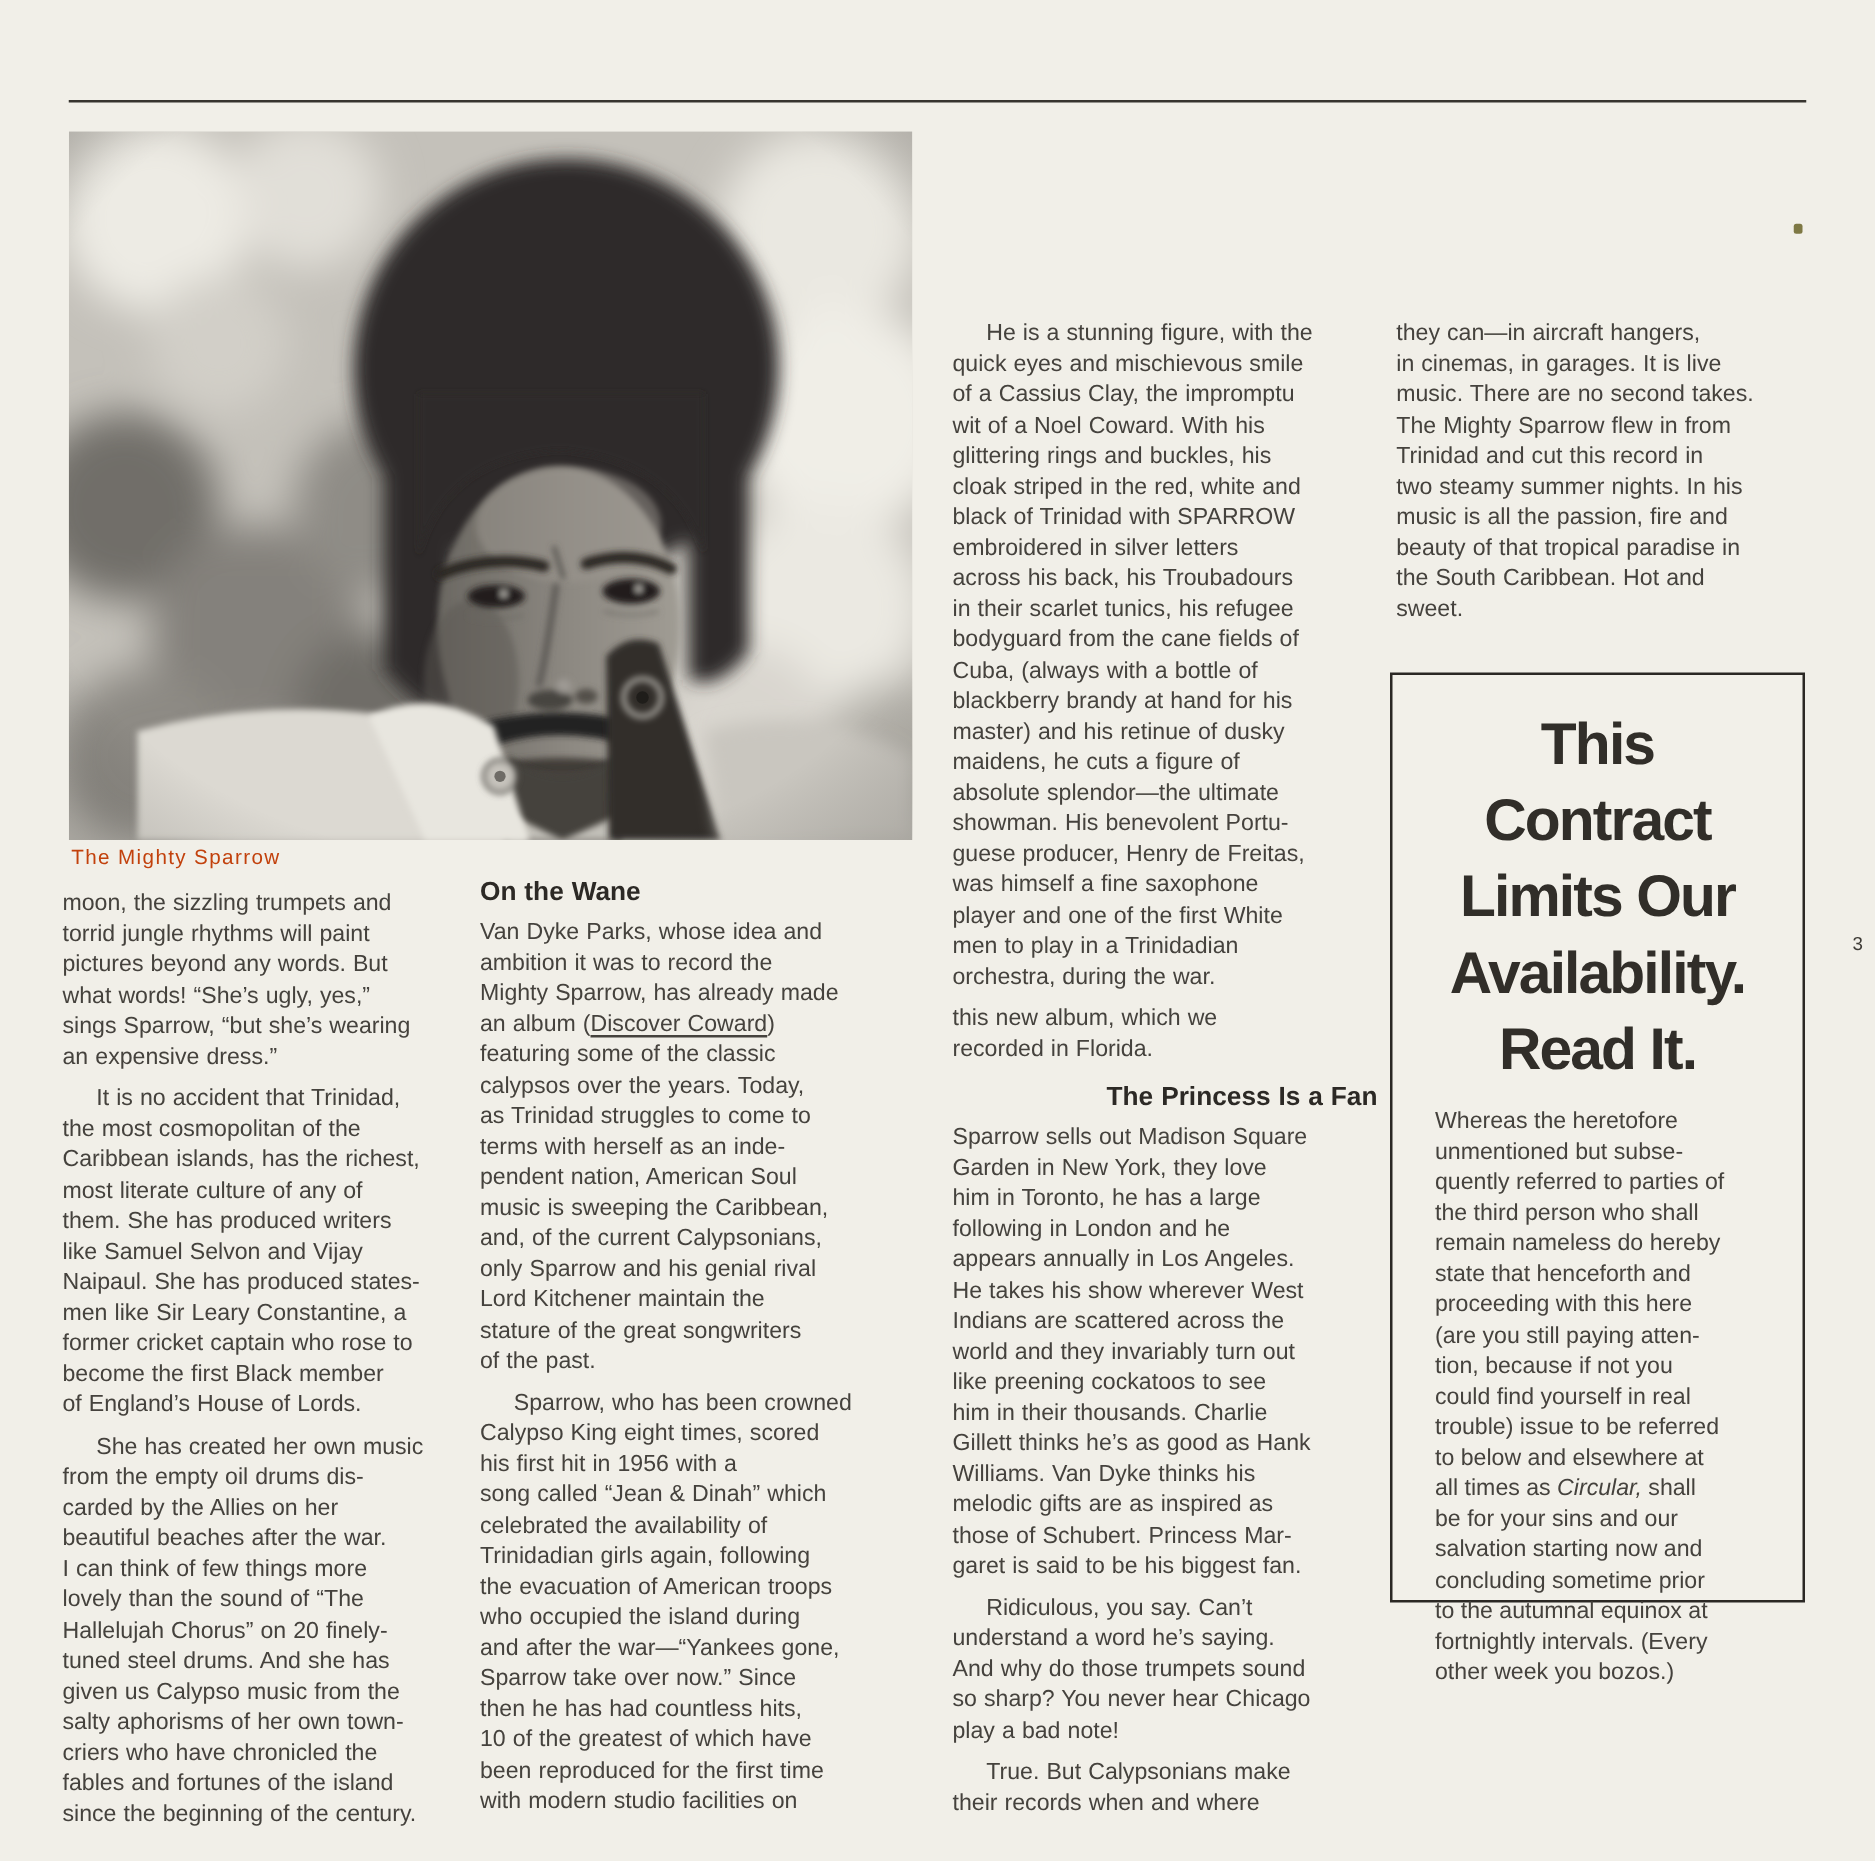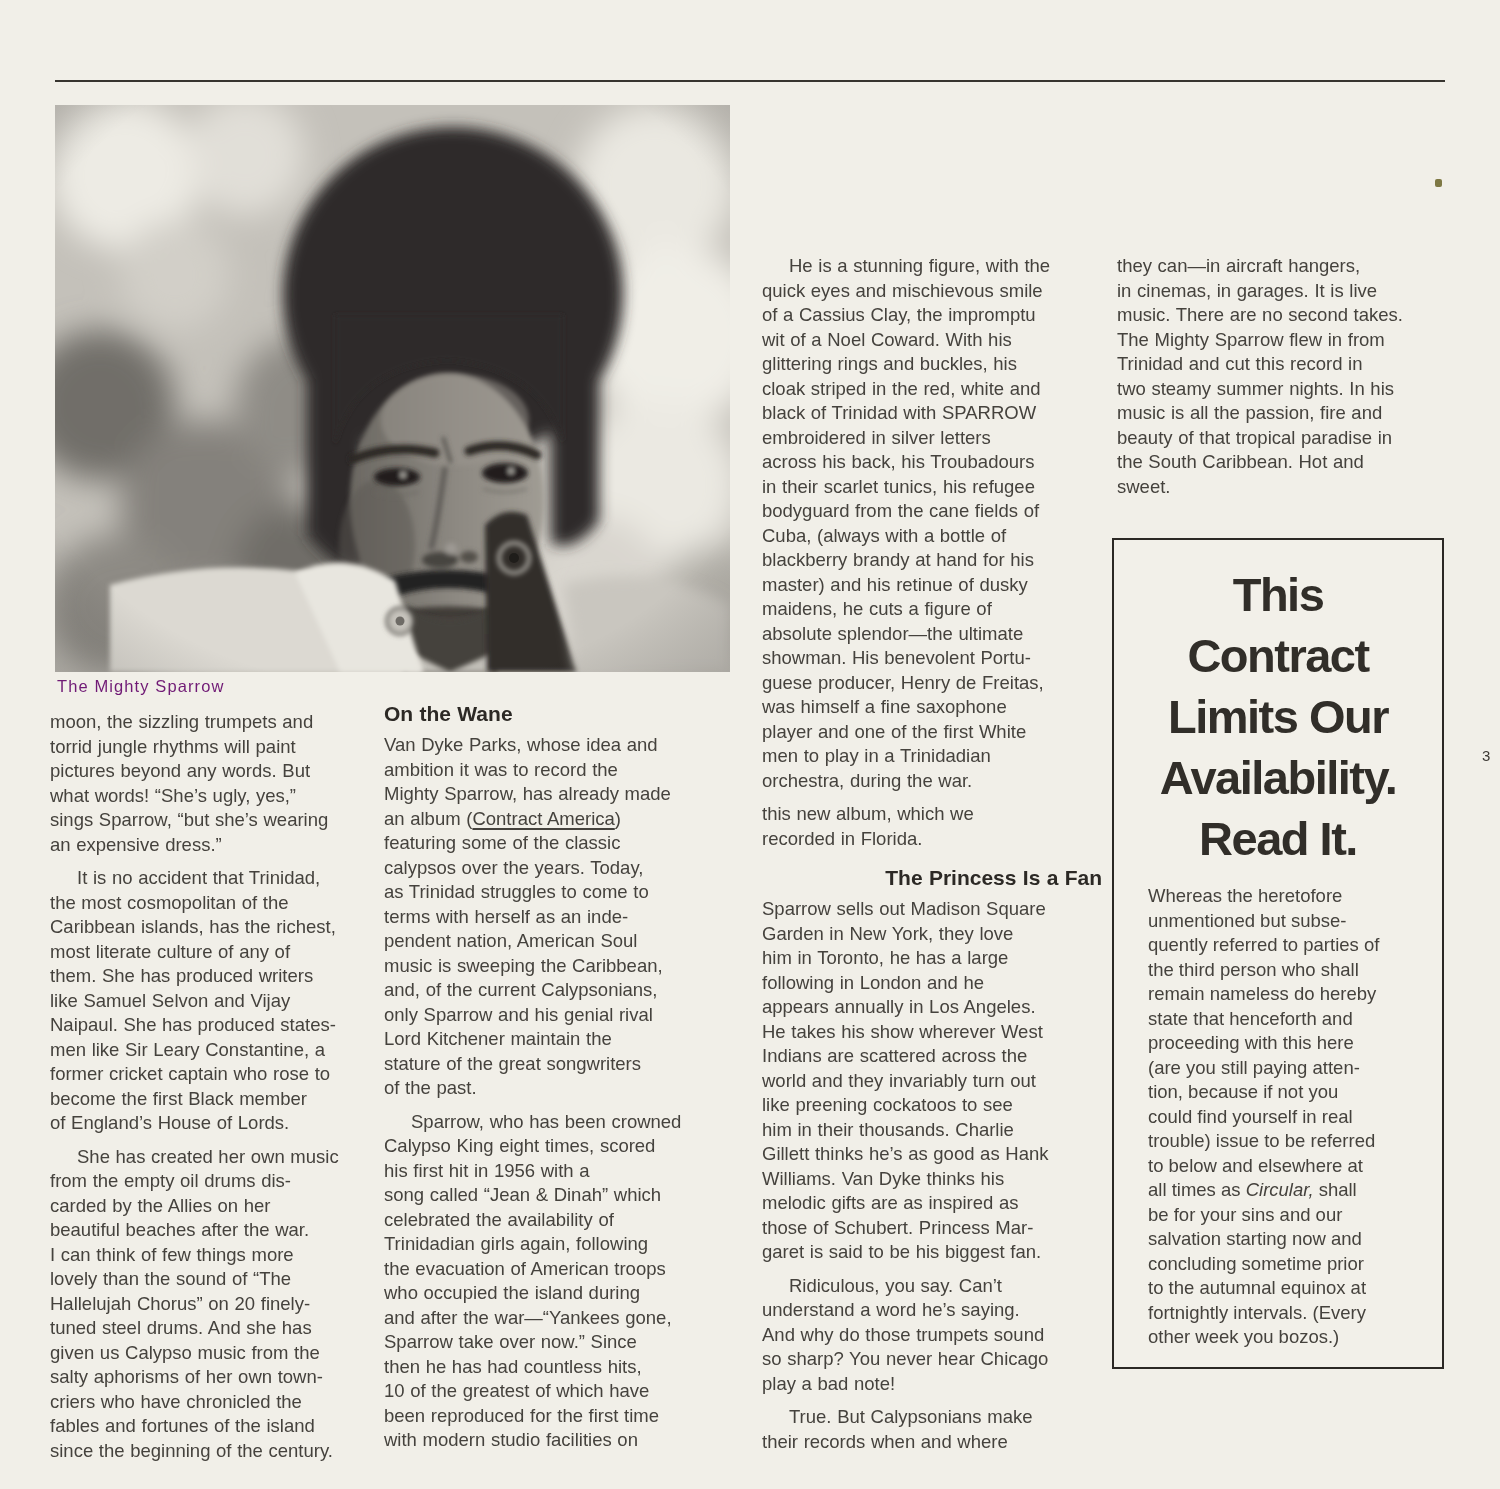--- a/index.html
+++ b/index.html
@@ -4,35 +4,35 @@
 <style>
   html,body{margin:0;padding:0;}
   body{
     width:1500px;height:1489px;position:relative;overflow:hidden;
     background:#f1efe8;
     font-family:"Liberation Sans","DejaVu Sans",sans-serif;
     color:#45423d;
   }
   .rule{position:absolute;left:55px;top:80px;width:1390px;height:2px;background:#37342f;}
   .photo{position:absolute;left:55px;top:105px;width:675px;height:567px;overflow:hidden;}
-  .caption{position:absolute;left:57px;top:677px;font-size:16.5px;letter-spacing:1.1px;color:#701a75;}
+  .caption{position:absolute;left:57px;top:677px;font-size:16.5px;letter-spacing:1.1px;color:#c2410c;}
   .col{position:absolute;width:340px;font-size:18.5px;line-height:24.5px;word-spacing:0.5px;}
   .col1{left:50px;top:710px;}
   .col2{left:384px;top:701px;}
   .col3{left:762px;top:254px;}
   .col4{left:1117px;top:254px;width:332px;}
   .p{margin:0;white-space:pre-line;}
   .p + .p{margin-top:9px;}
   .indent{text-indent:27px;}
   .colhead{margin:0 0 6px 0;font-size:21px;line-height:26px;font-weight:700;color:#2c2925;}
   .colhead.mid{margin-top:14px;text-align:right;}
   .ul{text-decoration:underline;text-underline-offset:3px;text-decoration-thickness:1.5px;}
   .it{font-style:italic;}
   .contract-box{
-    position:absolute;left:1112px;top:538px;width:332px;height:831px;
+    position:absolute;left:1112px;top:538px;width:332px;height:744px;
     border:2px solid #2b2824;box-sizing:border-box;background:#f2f0e9;
   }
   .box-headline{
     margin:24px 4px 0 4px;text-align:center;font-weight:700;
     font-size:47px;line-height:61px;letter-spacing:-1.5px;color:#312e29;
     white-space:pre-line;
   }
   .box-body{margin:15px 18px 0 34px;font-size:18.5px;line-height:24.5px;white-space:pre-line;}
   .box-body.p2{margin-top:0;}
   .pagenum{position:absolute;left:1482px;top:747px;font-size:15px;color:#3d3a35;}
@@ -156,21 +156,21 @@
 criers who have chronicled the
 fables and fortunes of the island
 since the beginning of the century.</p>
 </div>
 
 <div class="col col2">
   <h3 class="colhead">On the Wane</h3>
   <p class="p"><span>Van Dyke Parks, whose idea and
 ambition it was to record the
 Mighty Sparrow, has already made
-an album (</span><span class="ul">Contract America</span><span>)
+an album (</span><span class="ul">Discover Coward</span><span>)
 featuring some of the classic
 calypsos over the years. Today,
 as Trinidad struggles to come to
 terms with herself as an inde-
 pendent nation, American Soul
 music is sweeping the Caribbean,
 and, of the current Calypsonians,
 only Sparrow and his genial rival
 Lord Kitchener maintain the
 stature of the great songwriters

